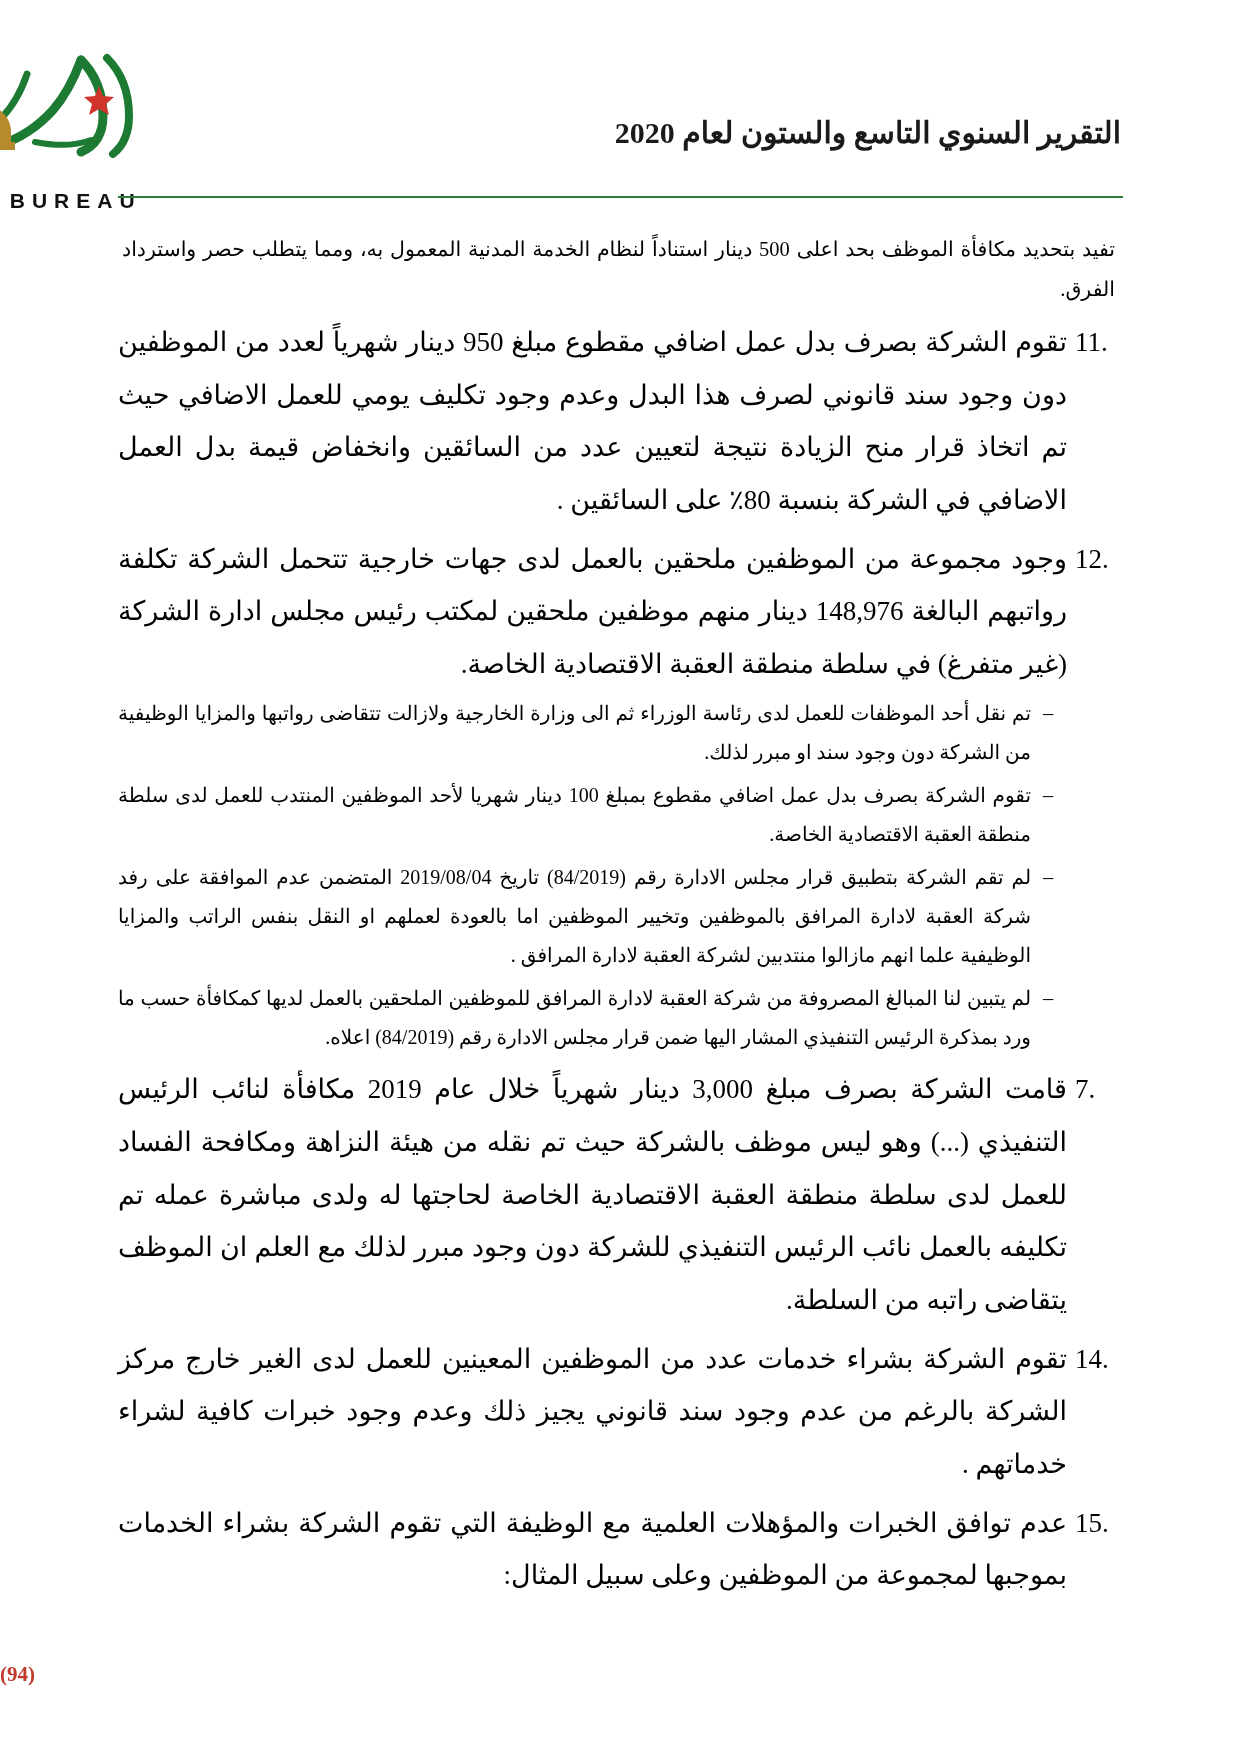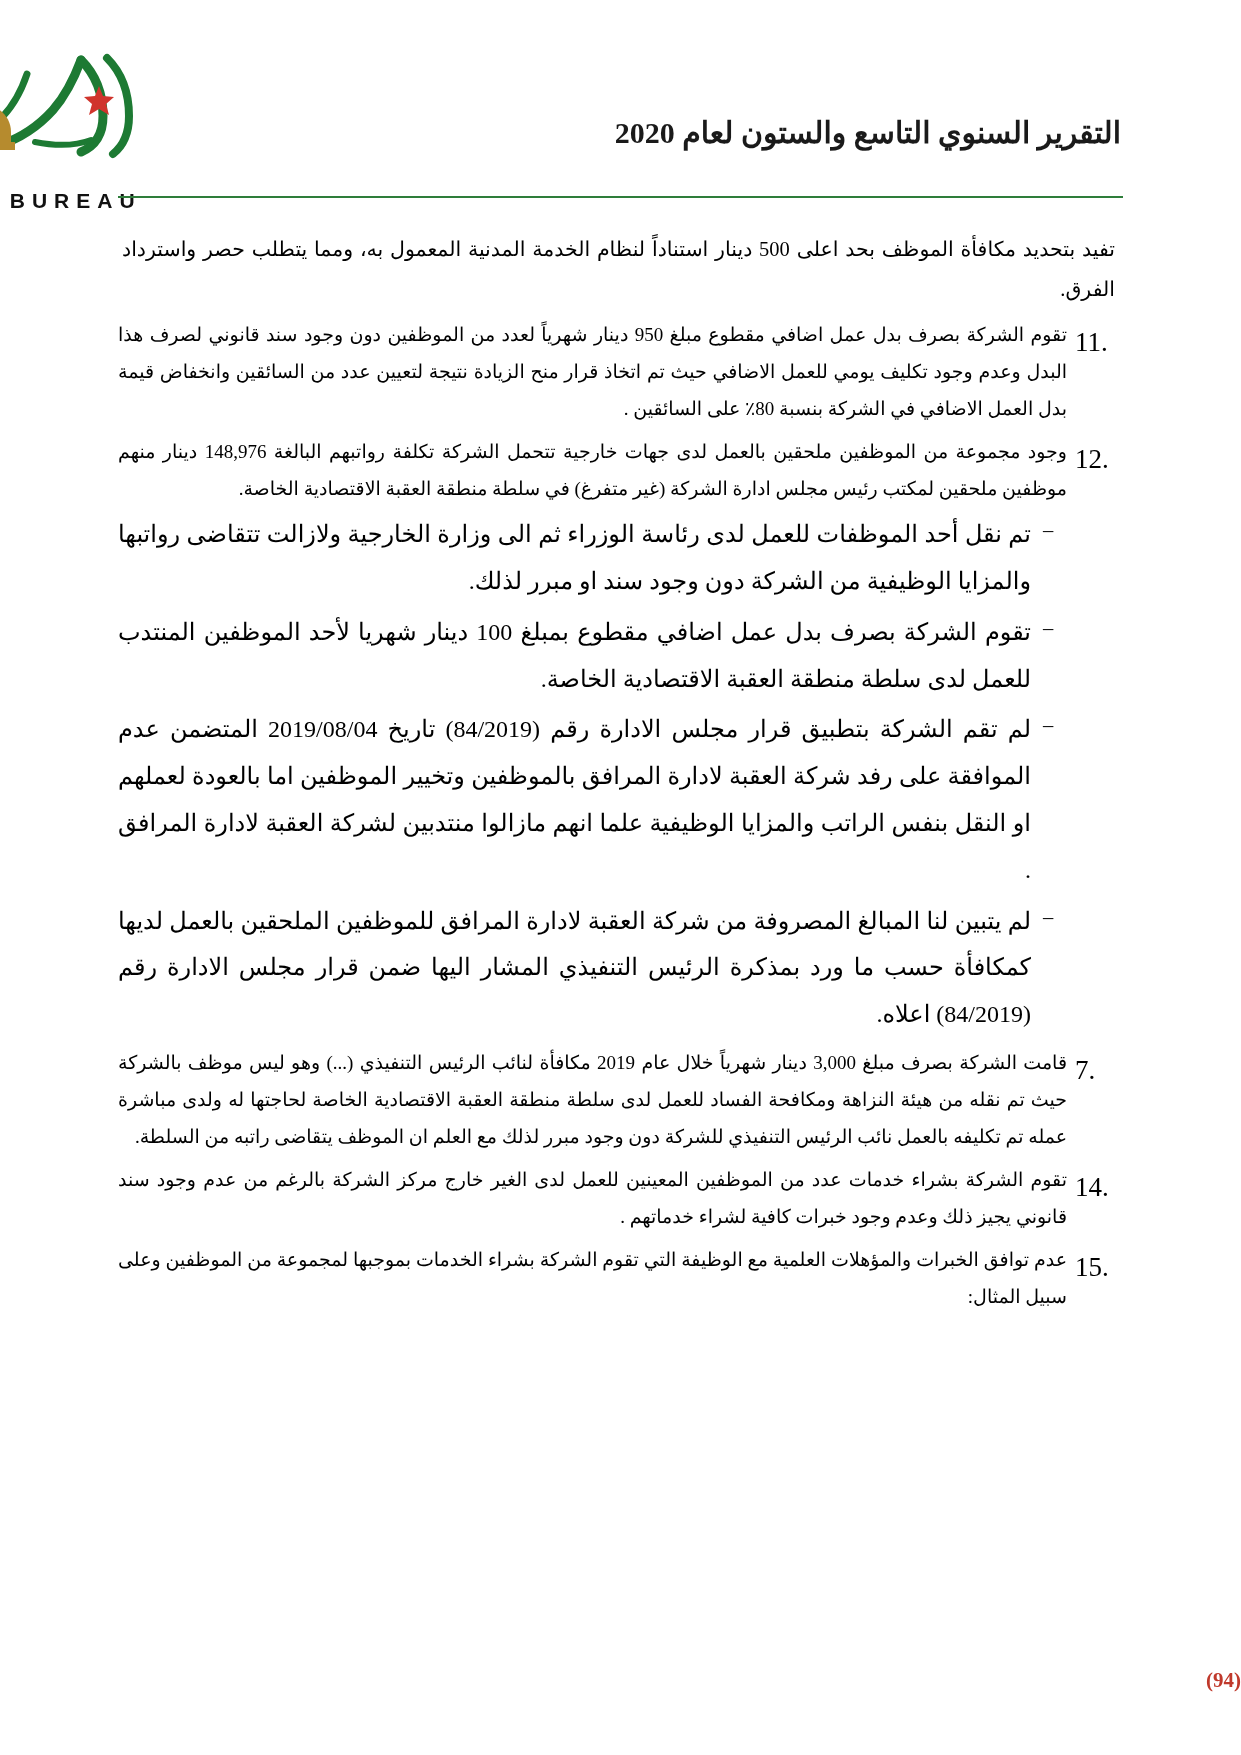--- a/index.html
+++ b/index.html
@@ -117,21 +117,21 @@
     text-align: left;
     font-size: 27px;
     line-height: 1.95;
     padding-left: 8px;
     box-sizing: border-box;
     direction: ltr;
     unicode-bidi: isolate;
   }
   .num-body {
     flex: 1 1 auto;
-    font-size: 19px;
+    font-size: 27px;
     line-height: 1.95;
     text-align: justify;
     text-justify: inter-word;
   }
 
   
   .dash-item {
     display: flex;
     flex-direction: row;
     align-items: flex-start;
@@ -141,35 +141,35 @@
   }
   .dash-mark {
     flex: 0 0 auto;
     width: 34px;
     text-align: center;
     font-size: 20.5px;
     line-height: 1.95;
   }
   .dash-body {
     flex: 1 1 auto;
-    font-size: 24px;
+    font-size: 20px;
     line-height: 1.95;
     text-align: justify;
   }
   .tight {
     letter-spacing: -0.2px;
   }
 
   
   .footer {
     position: absolute;
     left: 0;
     right: 0;
-    bottom: 62px;
-    text-align: right;
+    bottom: 68px;
+    text-align: left;
   }
   .page-number {
     font-family: "Liberation Serif", "DejaVu Serif", serif;
     font-weight: bold;
     font-size: 21px;
     color: #c0392b;
     direction: ltr;
   }
 </style>
 </head>

